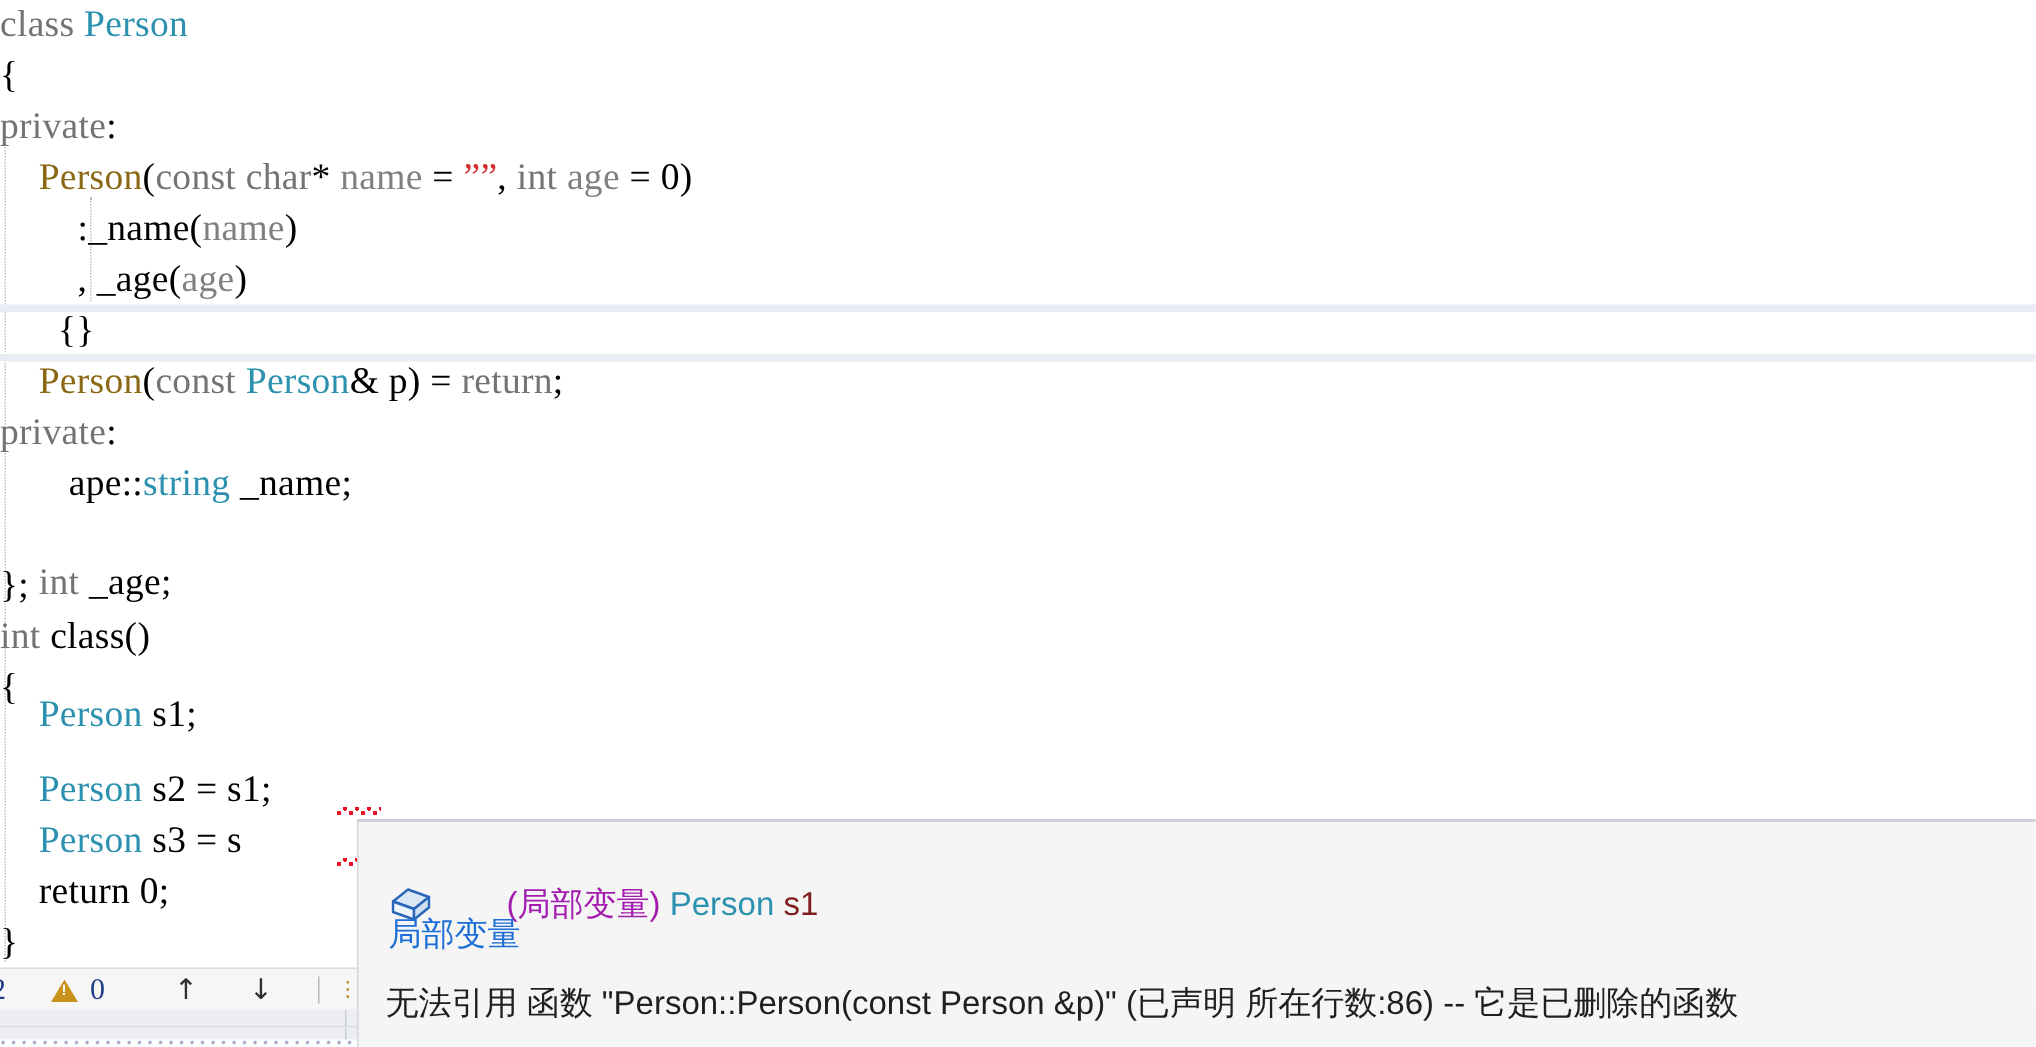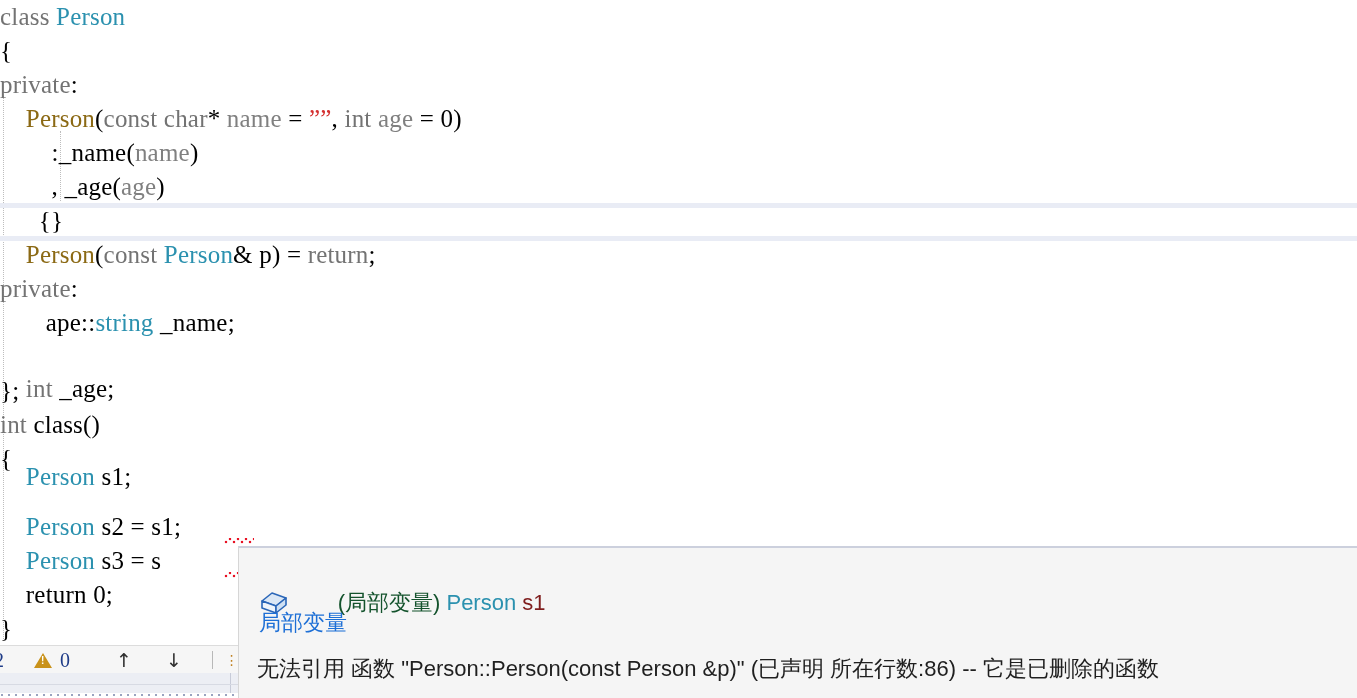--- a/index.html
+++ b/index.html
@@ -195,21 +195,21 @@
     left: 20px; top: 14px;
     display: flex;
     align-items: center;
     gap: 12px;
   }
   .tt-sig {
     font-size: 22px;
     color: #1f1f1f;
     white-space: pre;
   }
-  .tt-sig .tt-kind { color: #14532d; }
+  .tt-sig .tt-kind { color: #a21caf; }
   .tt-sig .tt-type { color: #2b91af; }
   .tt-sig .tt-var  { color: #7f1d1d; }
 
   .tt-link {
     position: absolute;
     left: 20px; top: 60px;
     font-size: 22px;
     color: #1d6fd6;
     cursor: pointer;
   }

